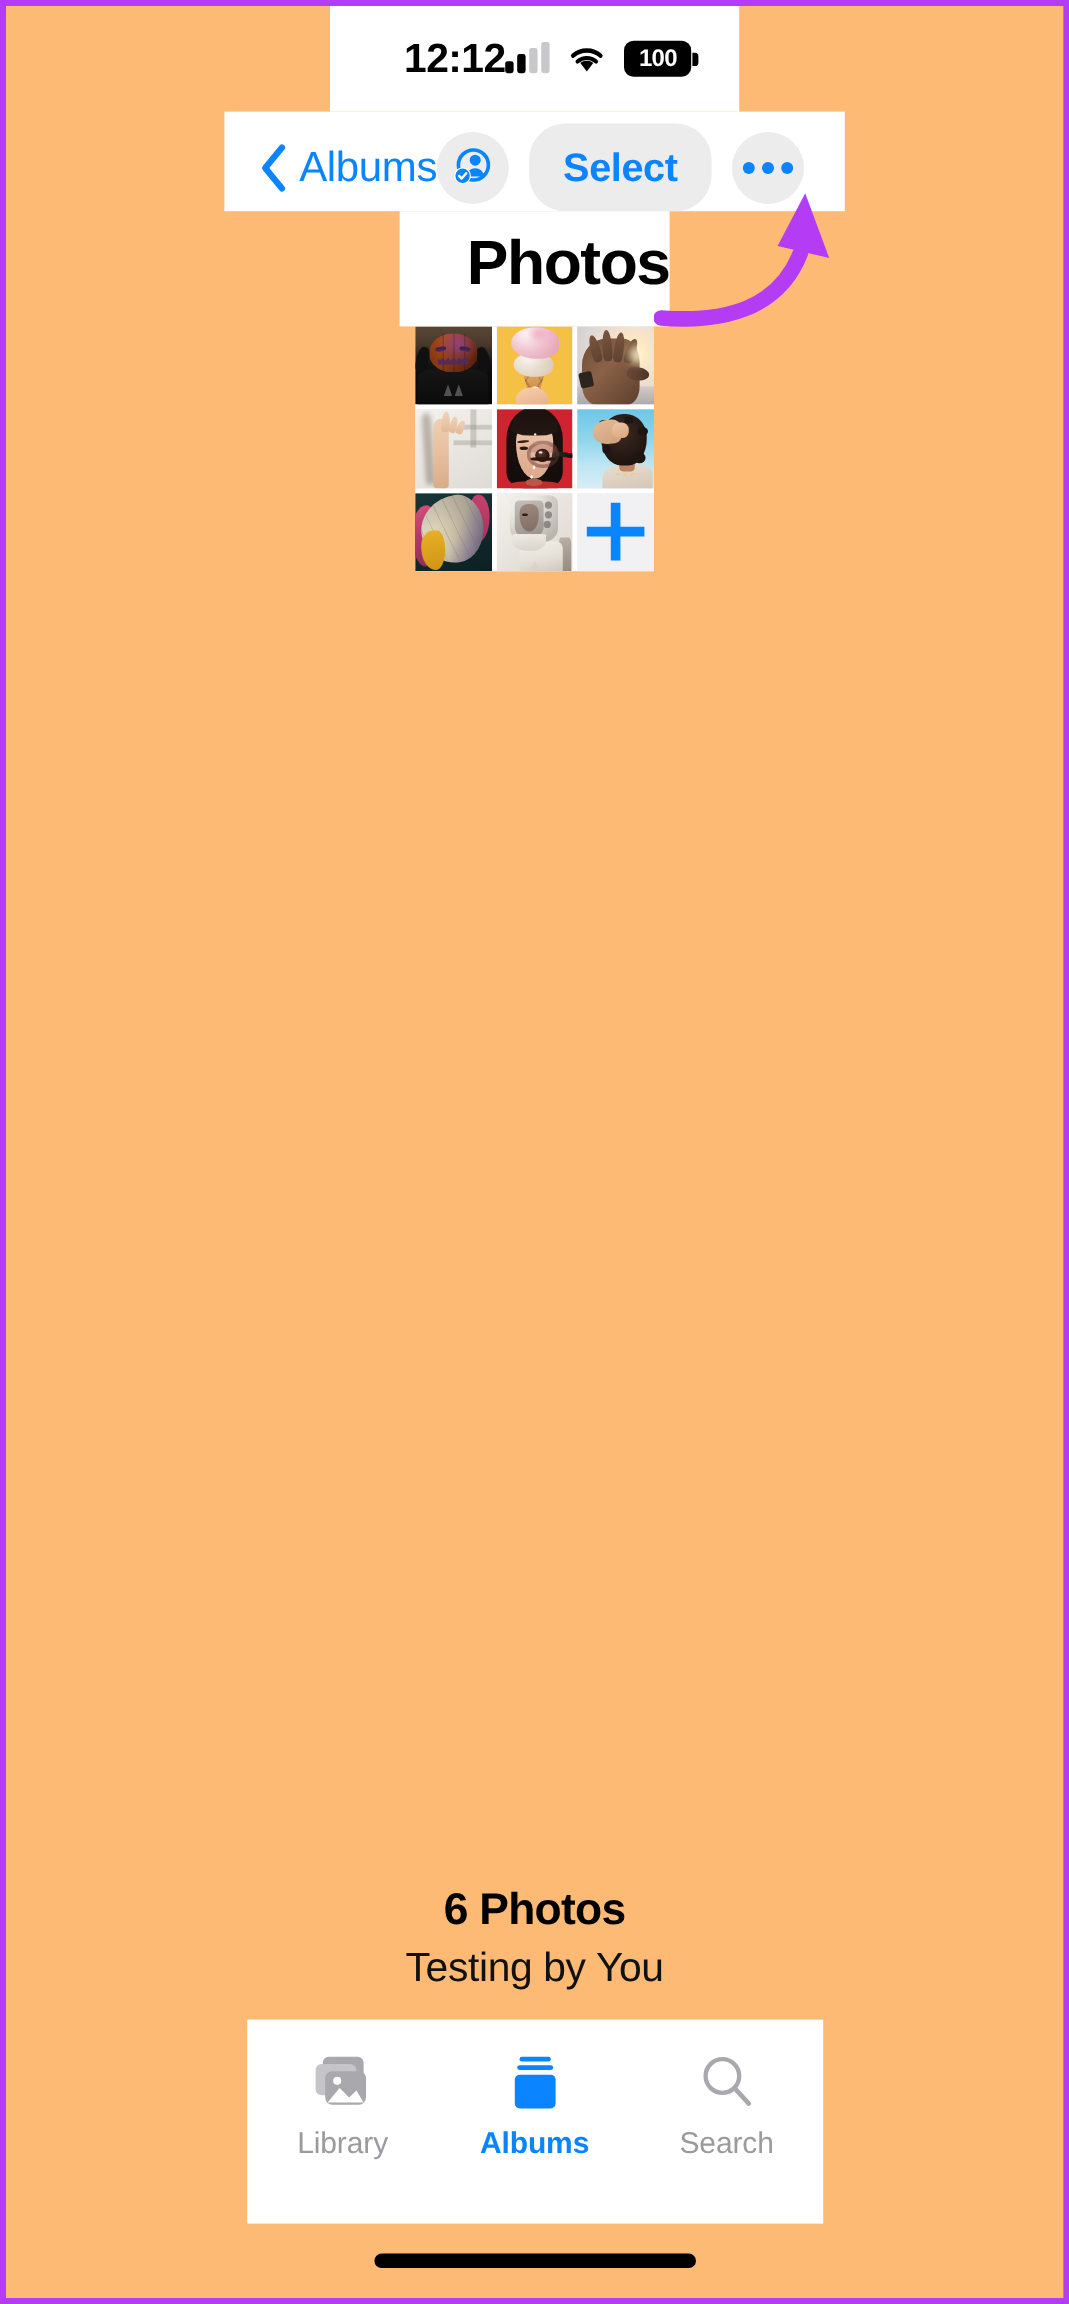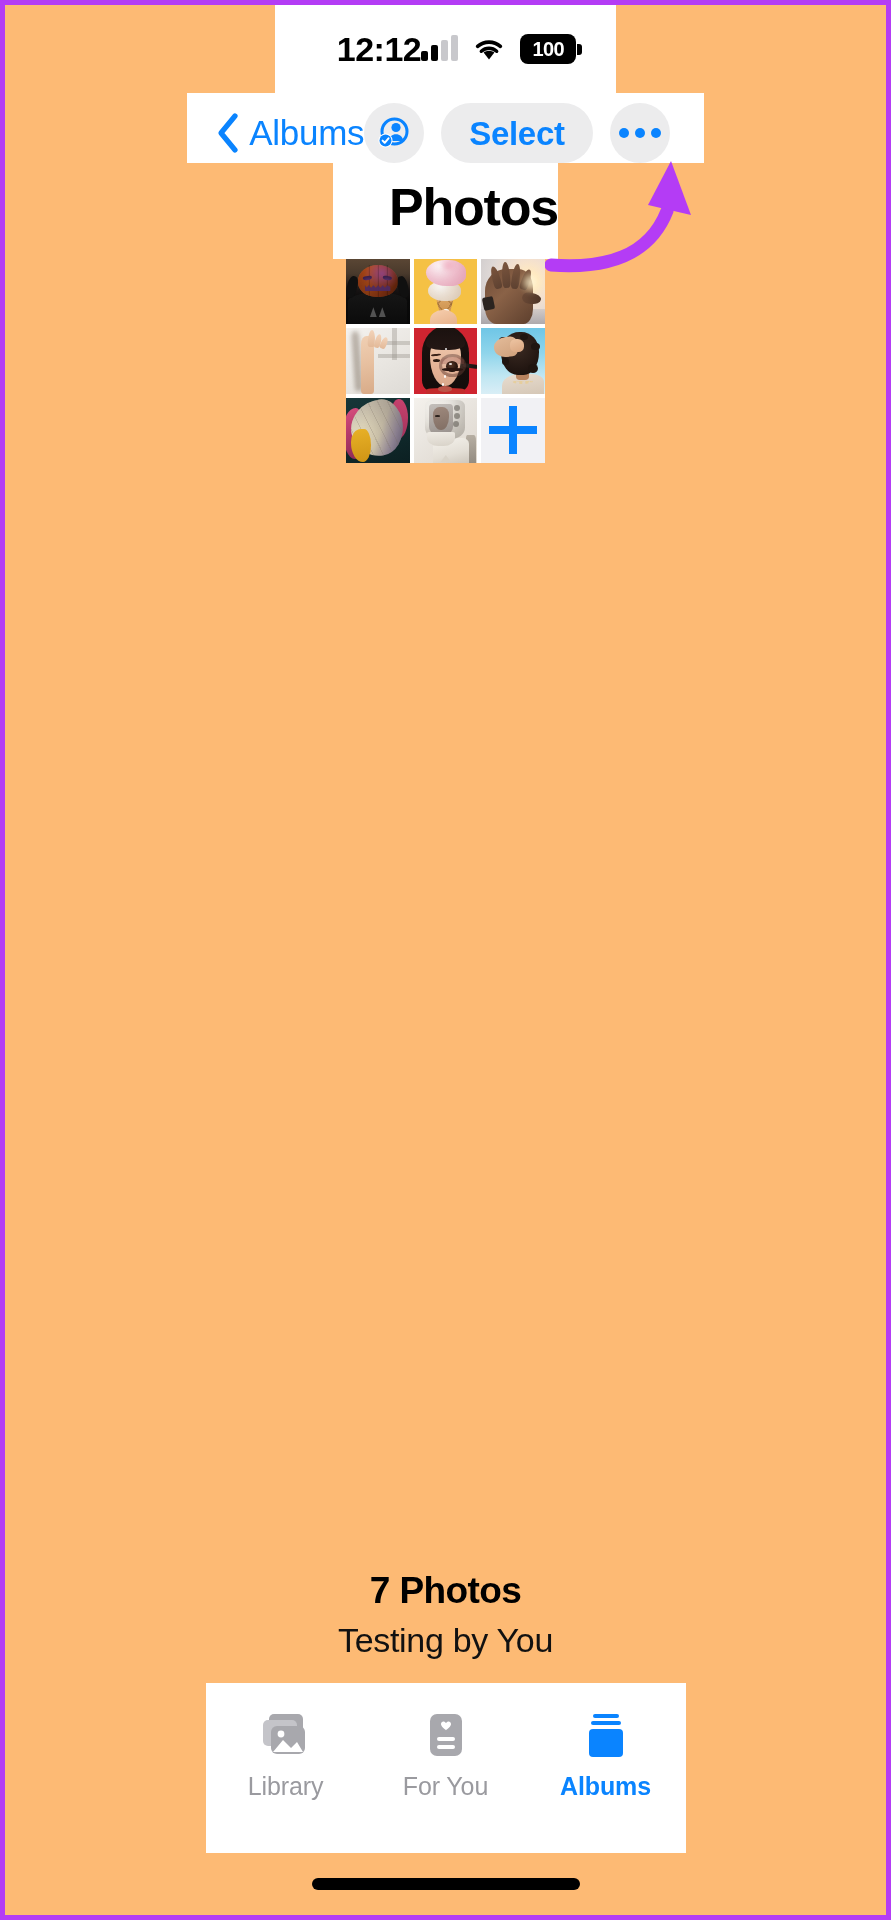--- a/index.html
+++ b/index.html
@@ -141,21 +141,21 @@
     border-radius: 50%;
     background: #ececed;
     display: flex;
     align-items: center;
     justify-content: center;
     cursor: pointer;
     border: none;
   }
 
   .pill-btn {
-    height: 60px;
+    height: 73px;
     padding: 12px 28px;
     border-radius: 30px;
     background: #ececed;
     display: flex;
     align-items: center;
     justify-content: center;
     cursor: pointer;
     border: none;
   }
   .pill-btn span {
@@ -1011,62 +1011,60 @@
           <path d="M32 8 V56 M8 32 H56" stroke="#0a84ff" stroke-width="8" stroke-linecap="butt"></path>
         </svg>
       </span>
     </div>
 
   </div>
 
   <div class="content-spacer"></div>
 
   <div class="album-meta">
-    <div class="album-count">7 Photos</div>
+    <div class="album-count">6 Photos</div>
     <div class="album-creator">Testing by You</div>
   </div>
 
   <div class="tab-bar">
 
     <div class="tab-item">
       <span class="tab-icon">
         <svg viewBox="0 0 52 46" width="52" height="46" aria-hidden="true">
           <rect x="9" y="2" width="34" height="26" rx="5" fill="#a8a8ad"></rect>
           <rect x="3" y="8" width="34" height="26" rx="5" fill="#c4c4c9"></rect>
           <rect x="11" y="14" width="34" height="28" rx="6" fill="#a8a8ad"></rect>
           <path d="M13 40 L23 28 L31 36 L37 30 L43 40 Z" fill="#ffffff"></path>
           <circle cx="21" cy="22" r="3.4" fill="#ffffff"></circle>
         </svg>
       </span>
       <span class="tab-label">Library</span>
     </div>
 
-    <div class="tab-item">
-      <span class="tab-icon">
-        <svg viewBox="0 0 40 46" width="40" height="46" aria-hidden="true">
-          <rect x="4" y="2" width="32" height="42" rx="7" fill="#a8a8ad"></rect>
-          <path d="M20 11 C18.6 8.6 15 8.9 15 12 C15 14.5 18.3 16.7 20 18.2 C21.7 16.7 25 14.5 25 12 C25 8.9 21.4 8.6 20 11 Z" fill="#ffffff"></path>
-          <rect x="11" y="25" width="18" height="4" rx="2" fill="#ffffff"></rect>
-          <rect x="11" y="33" width="18" height="4" rx="2" fill="#ffffff"></rect>
-        </svg>
-      </span>
-      <span class="tab-label">For You</span>
-    </div>
 
     <div class="tab-item active">
       <span class="tab-icon">
         <svg viewBox="0 0 44 46" width="44" height="46" aria-hidden="true">
           <rect x="9" y="2" width="26" height="4" rx="2" fill="#0a84ff"></rect>
           <rect x="7" y="9" width="30" height="4" rx="2" fill="#0a84ff"></rect>
           <rect x="5" y="17" width="34" height="28" rx="4" fill="#0a84ff"></rect>
         </svg>
       </span>
       <span class="tab-label">Albums</span>
     </div>
 
+    <div class="tab-item">
+      <span class="tab-icon">
+        <svg viewBox="0 0 46 46" width="46" height="46" aria-hidden="true">
+          <circle cx="19" cy="18" r="14" fill="none" stroke="#a8a8ad" stroke-width="3.6"></circle>
+          <path d="M29.5 28.5 L41 41" stroke="#a8a8ad" stroke-width="3.8" stroke-linecap="round"></path>
+        </svg>
+      </span>
+      <span class="tab-label">Search</span>
+    </div>
 
   </div>
 
   <div class="home-bar-wrap">
     <div class="home-bar"></div>
   </div>
 
 </div>
 
 <div class="annotation-arrow">

